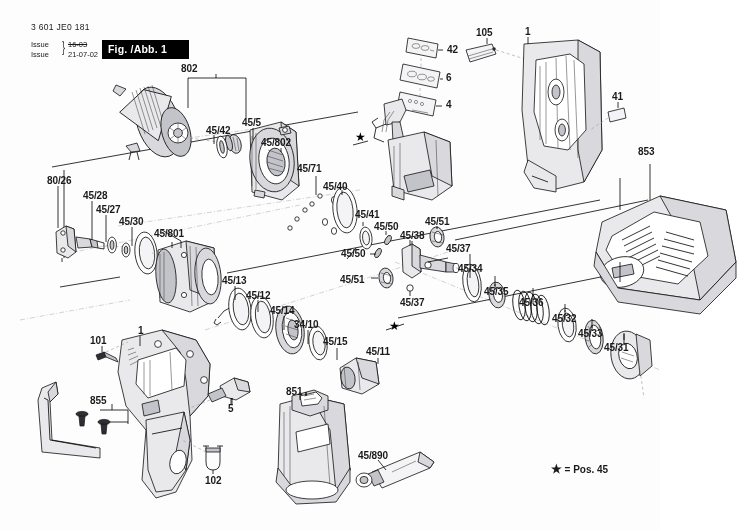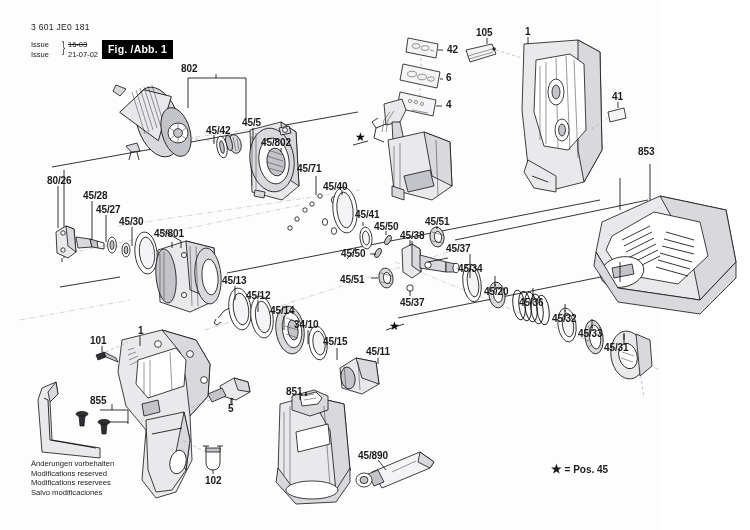--- a/index.html
+++ b/index.html
@@ -38,21 +38,21 @@
     transform: scaleX(.55);
   }
   .hdr-rows .vals {
     display: inline-block; vertical-align: top;
   }
   .hdr-rows .struck { text-decoration: line-through; }
   .fig-badge {
     position: absolute; left: 102px; top: 40px;
     background: #000; color: #fff;
     font-size: 10.5px; font-weight: bold;
-    padding: 3px 6px 4px 6px;
+    padding: 3px 22px 4px 6px;
     letter-spacing: .2px;
     white-space: nowrap;
   }
   
   .footer-langs {
     position: absolute; left: 31px; top: 459px;
     font-size: 7.6px; line-height: 9.6px;
     white-space: nowrap;
   }
   .legend {
@@ -717,21 +717,21 @@
 
   <div class="cal" style="left:355px; top:210px;">45/41</div>
   <div class="cal" style="left:374px; top:222px;">45/50</div>
   <div class="cal" style="left:341px; top:249px;">45/50</div>
   <div class="cal" style="left:400px; top:231px;">45/38</div>
   <div class="cal" style="left:425px; top:217px;">45/51</div>
   <div class="cal" style="left:340px; top:275px;">45/51</div>
   <div class="cal" style="left:446px; top:244px;">45/37</div>
   <div class="cal" style="left:400px; top:298px;">45/37</div>
   <div class="cal" style="left:458px; top:264px;">45/34</div>
-  <div class="cal" style="left:484px; top:287px;">45/20</div>
+  <div class="cal" style="left:484px; top:287px;">45/35</div>
   <div class="cal" style="left:519px; top:298px;">45/36</div>
   <div class="cal" style="left:552px; top:314px;">45/32</div>
   <div class="cal" style="left:578px; top:329px;">45/33</div>
   <div class="cal" style="left:604px; top:343px;">45/31</div>
 
   <div class="cal" style="left:447px; top:45px;">42</div>
   <div class="cal" style="left:446px; top:73px;">6</div>
   <div class="cal" style="left:446px; top:100px;">4</div>
   <div class="cal" style="left:476px; top:28px;">105</div>
   <div class="cal" style="left:525px; top:27px;">1</div>
@@ -739,25 +739,19 @@
   <div class="cal" style="left:638px; top:147px;">853</div>
 
   <div class="cal" style="left:138px; top:326px;">1</div>
   <div class="cal" style="left:90px;  top:336px;">101</div>
   <div class="cal" style="left:90px;  top:396px;">855</div>
   <div class="cal" style="left:228px; top:404px;">5</div>
   <div class="cal" style="left:286px; top:387px;">851</div>
   <div class="cal" style="left:205px; top:476px;">102</div>
   <div class="cal" style="left:358px; top:451px;">45/890</div>
 
-  <div class="footer-langs">
-    <span>Änderungen vorbehalten</span><br>
-    <span>Modifications reserved</span><br>
-    <span>Modifications reservees</span><br>
-    <span>Salvo modificaciones</span>
-  </div>
 
   <div class="legend">
     <span class="star">★</span>
     <span>= Pos. 45</span>
   </div>
 
 </div>
 
 </body></html>

